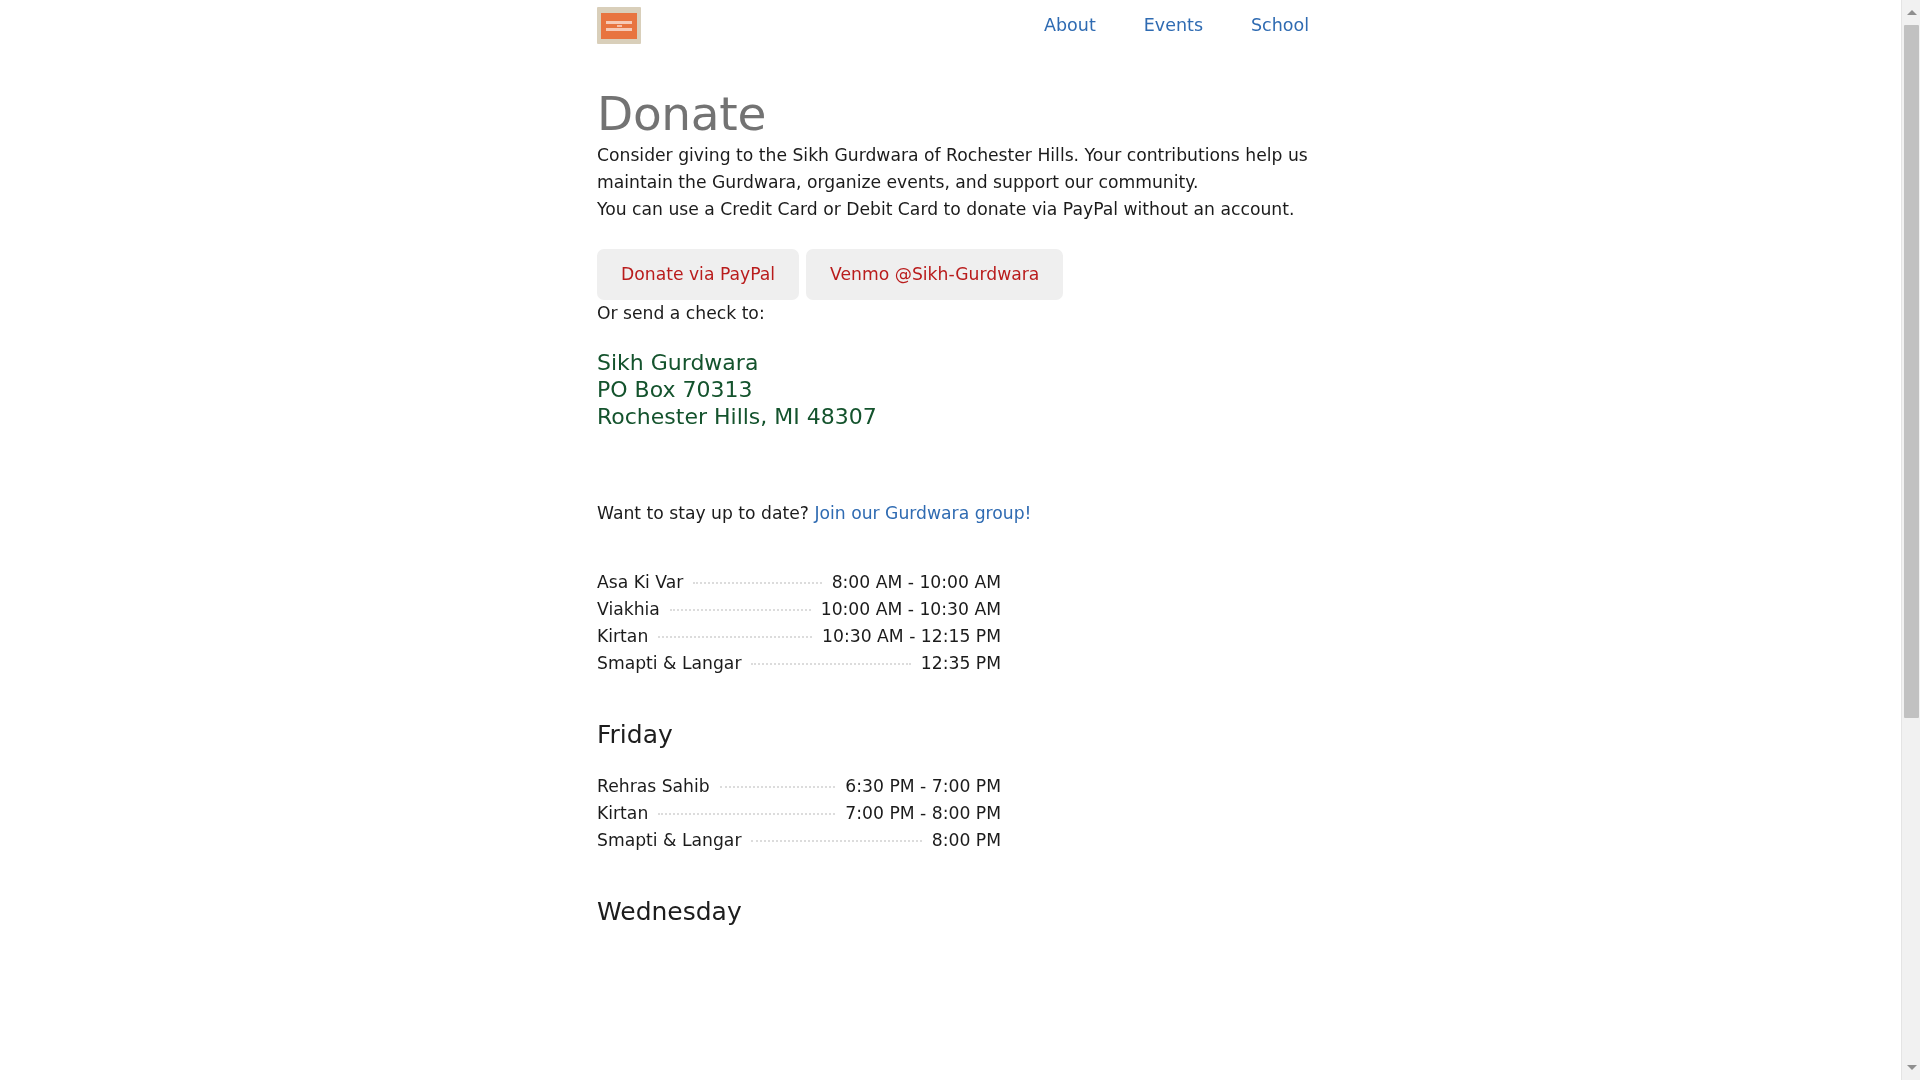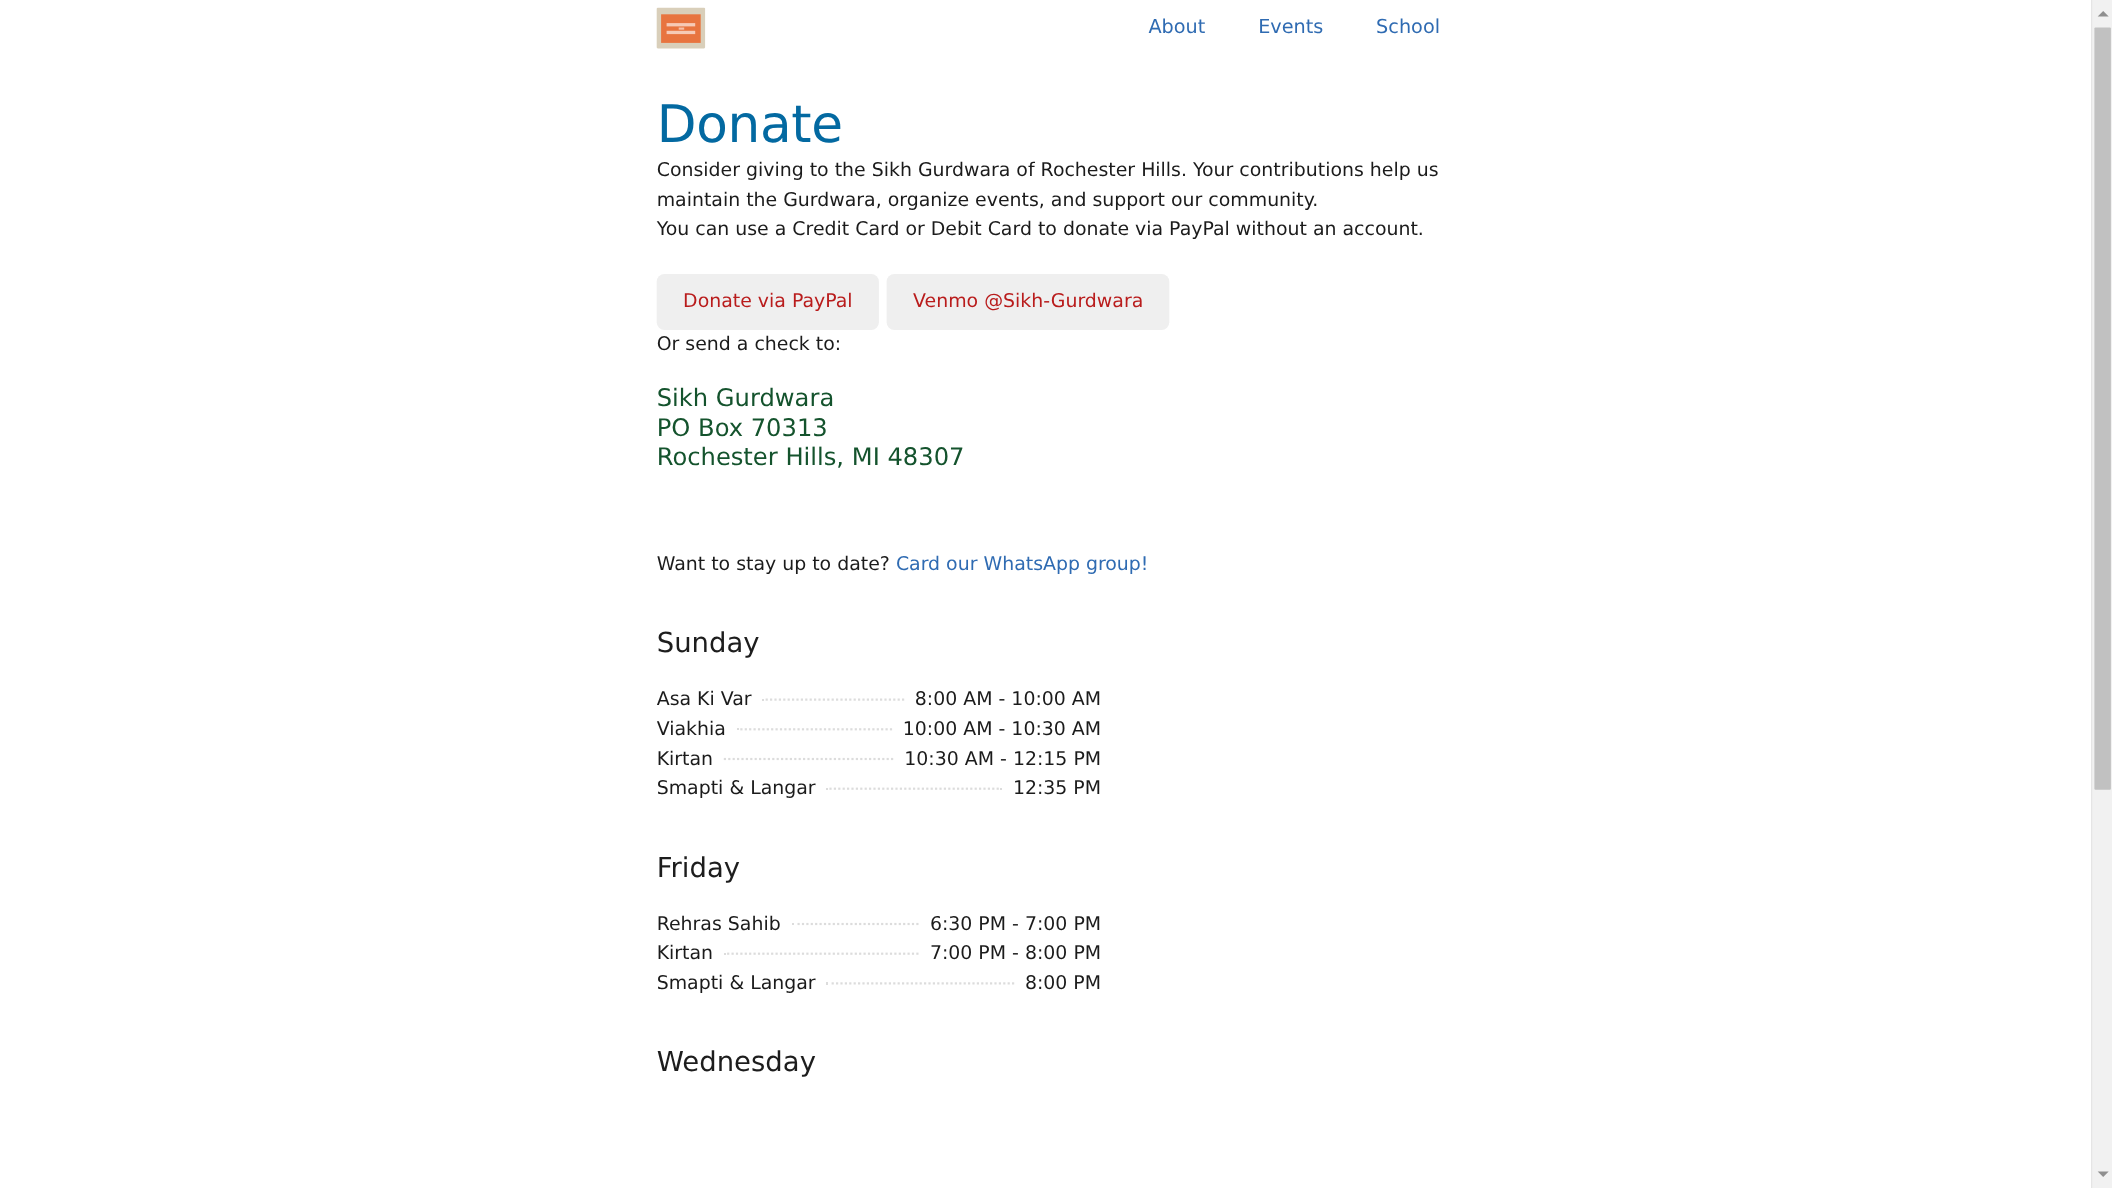--- a/index.html
+++ b/index.html
@@ -81,21 +81,21 @@
   .content {
     position: absolute;
     left: 597px;
     top: 0;
     width: 760px;
   }
 
   h1.page-title {
     font-size: 47px;
     font-weight: 400;
-    color: #0369a1;
+    color: #737373;
     margin: 0;
     padding-top: 86px;
     letter-spacing: -0.3px;
     line-height: 56px;
   }
   h2.section-title {
     font-size: 47px;
     font-weight: 400;
     color: #2e2e2e;
     margin: 0;
@@ -248,24 +248,23 @@
     <p class="body-text check-note">Or send a check to:</p>
 
     <div class="address">
       <div>Sikh Gurdwara</div>
       <div>PO Box 70313</div>
       <div>Rochester Hills, MI 48307</div>
     </div>
 
     <div class="schedule-block">
 
-      <p class="body-text whatsapp-line"><span>Want to stay up to date? </span><a href="#">Card our WhatsApp group!</a></p>
+      <p class="body-text whatsapp-line"><span>Want to stay up to date? </span><a href="#">Join our Gurdwara group!</a></p>
 
       <div class="day-block">
-        <h3 class="day-title">Sunday</h3>
         <div class="rows">
           <div class="sched-row">
             <span class="label">Asa Ki Var</span>
             <span class="leader"></span>
             <span class="time">8:00 AM - 10:00 AM</span>
           </div>
           <div class="sched-row">
             <span class="label">Viakhia</span>
             <span class="leader"></span>
             <span class="time">10:00 AM - 10:30 AM</span>

